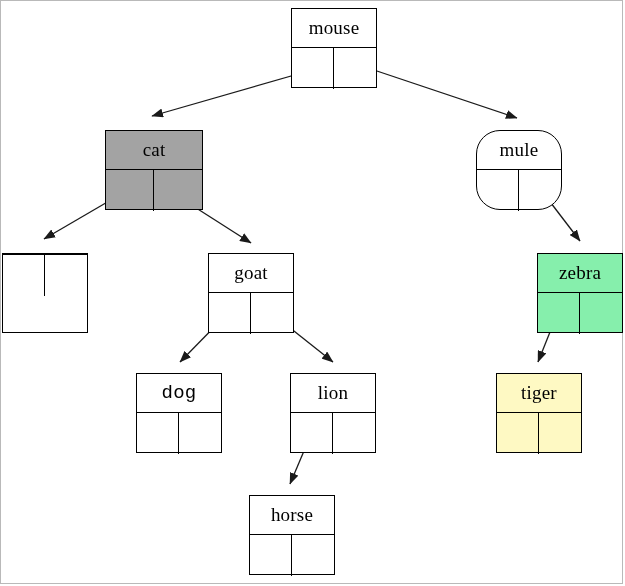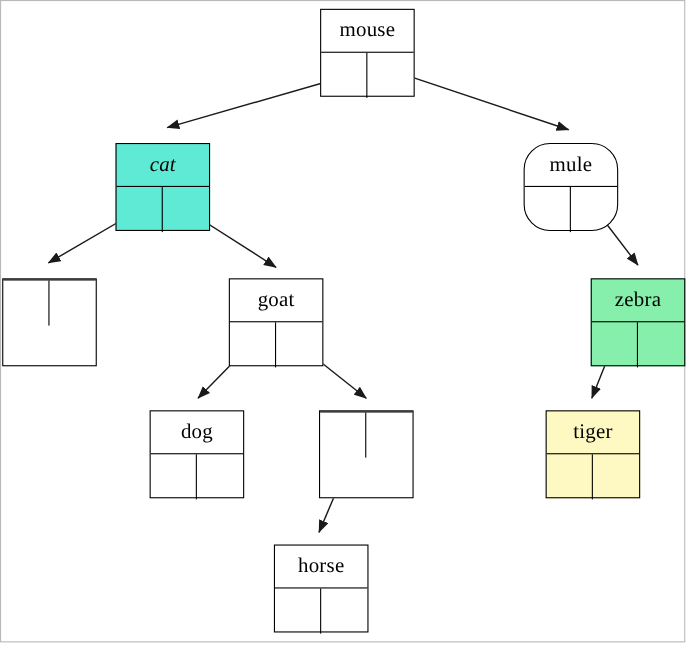--- a/index.html
+++ b/index.html
@@ -71,21 +71,21 @@
   </svg>
 
   <div id="node-layer">
       <div class="node" style="left: 291px; top: 8px; width: 86px; height: 80px; border-color: rgb(0, 0, 0); background: rgb(255, 255, 255);">
         <div class="label">mouse</div>
         <div class="ptrs">
           <div class="ptr left" style="border-right-color: rgb(0, 0, 0);"></div>
           <div class="ptr right"></div>
         </div>
       </div>
-      <div class="node" style="left: 105px; top: 130px; width: 86px; height: 80px; border-color: rgb(0, 0, 0); background: #5eead4; font-style: italic;">
+      <div class="node" style="left: 105px; top: 130px; width: 98px; height: 80px; border-color: rgb(0, 0, 0); background: #a3a3a3;">
         <div class="label">cat</div>
         <div class="ptrs">
           <div class="ptr left" style="border-right-color: rgb(0, 0, 0);"></div>
           <div class="ptr right"></div>
         </div>
       </div>
       <div class="node" style="left: 476px; top: 130px; width: 86px; height: 80px; border-color: rgb(0, 0, 0); background: rgb(255, 255, 255); border-radius: 24px;">
         <div class="label">mule</div>
         <div class="ptrs">
           <div class="ptr left" style="border-right-color: rgb(0, 0, 0);"></div>
@@ -105,28 +105,29 @@
           <div class="ptr right"></div>
         </div>
       </div>
       <div class="node" style="left: 537px; top: 253px; width: 86px; height: 80px; border-color: rgb(0, 0, 0); background: #86efac;">
         <div class="label">zebra</div>
         <div class="ptrs">
           <div class="ptr left" style="border-right-color: rgb(0, 0, 0);"></div>
           <div class="ptr right"></div>
         </div>
       </div>
-      <div class="node" style="left: 136px; top: 373px; width: 86px; height: 80px; border-color: rgb(0, 0, 0); background: rgb(255, 255, 255);">
+      <div class="node" style="left: 136px; top: 373px; width: 86px; height: 80px; border-color: rgb(0, 0, 0); background: rgb(255, 255, 255); font-family: Liberation Mono, monospace;">
         <div class="label">dog</div>
         <div class="ptrs">
           <div class="ptr left" style="border-right-color: rgb(0, 0, 0);"></div>
           <div class="ptr right"></div>
         </div>
       </div>
       <div class="node" style="left: 290px; top: 373px; width: 86px; height: 80px; border-color: rgb(0, 0, 0); background: rgb(255, 255, 255);">
+        <div class="label">lion</div>
         <div class="ptrs">
           <div class="ptr left" style="border-right-color: rgb(0, 0, 0);"></div>
           <div class="ptr right"></div>
         </div>
       </div>
       <div class="node" style="left: 496px; top: 373px; width: 86px; height: 80px; border-color: rgb(0, 0, 0); background: #fef9c3;">
         <div class="label">tiger</div>
         <div class="ptrs">
           <div class="ptr left" style="border-right-color: rgb(0, 0, 0);"></div>
           <div class="ptr right"></div>

